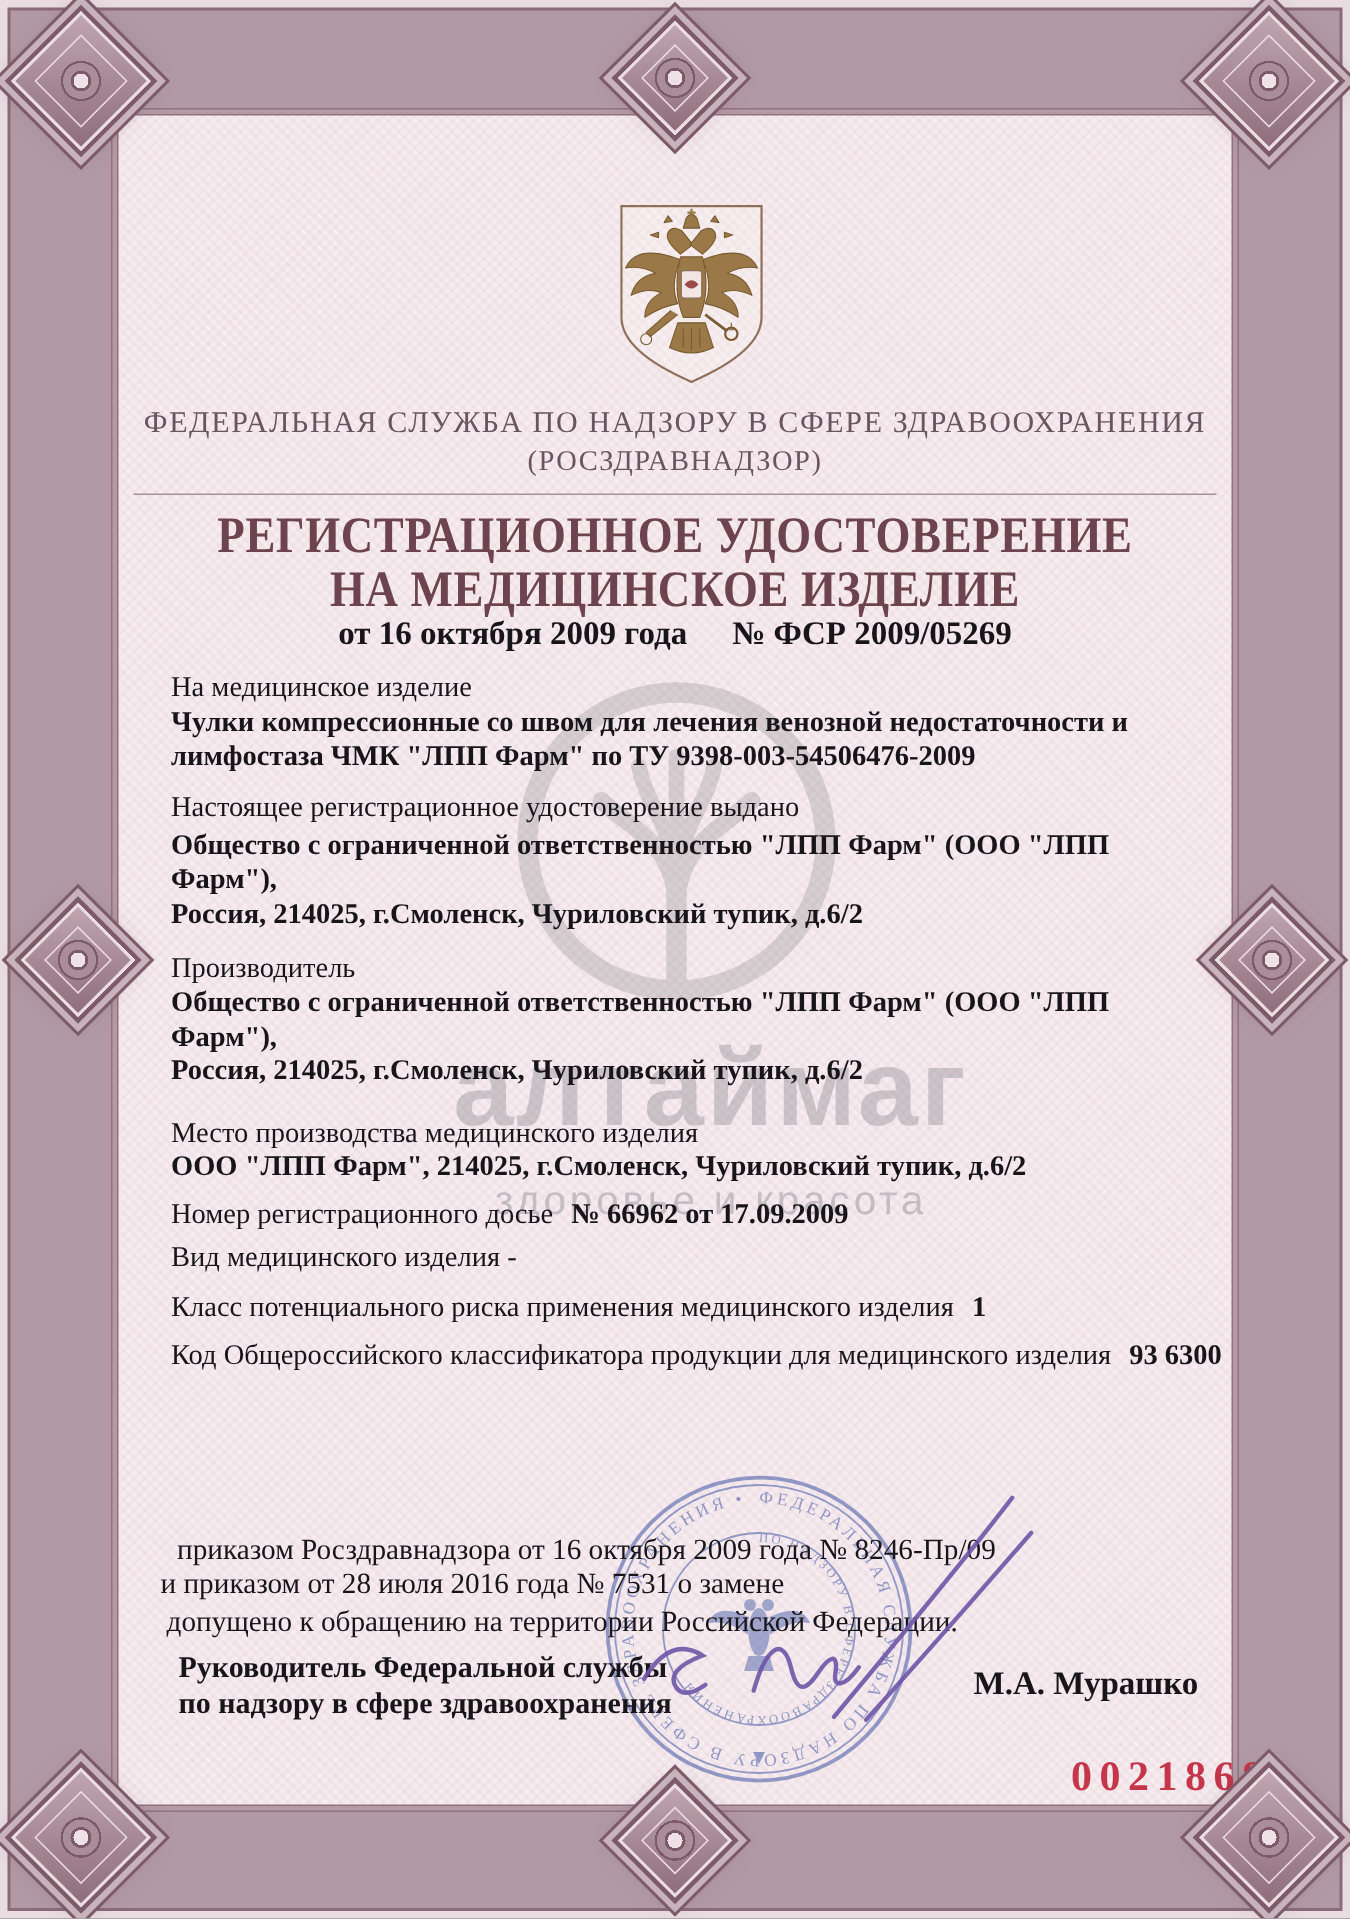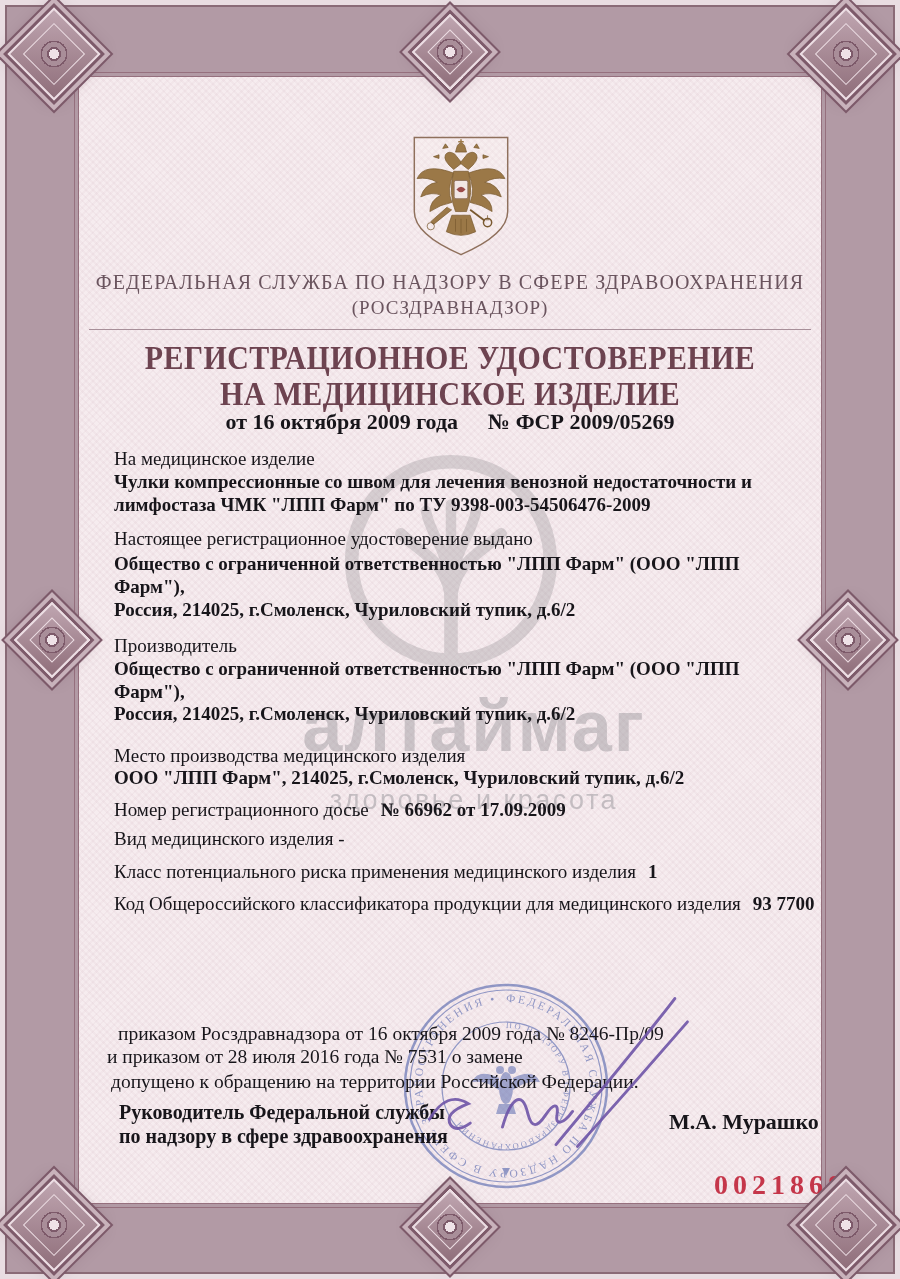--- a/index.html
+++ b/index.html
@@ -146,21 +146,21 @@
       <span>Номер регистрационного досье</span><span class="b gap6">№ 66962 от 17.09.2009</span>
     </div>
 
     <div class="t" style="left:35px;top:751px;">Вид медицинского изделия -</div>
 
     <div class="t" style="left:35px;top:784px;">
       <span>Класс потенциального риска применения медицинского изделия</span><span class="b gap6">1</span>
     </div>
 
     <div class="t" style="left:35px;top:816px;">
-      <span>Код Общероссийского классификатора продукции для медицинского изделия</span><span class="b gap6">93 7700</span>
+      <span>Код Общероссийского классификатора продукции для медицинского изделия</span><span class="b gap6">93 6300</span>
     </div>
 
     <div class="stamp">
       <svg viewBox="0 0 220 220" width="220" height="220">
         <defs>
           <path id="ringA" d="M110 26 a84 84 0 1 1 -0.01 0"></path>
           <path id="ringB" d="M110 52 a58 58 0 1 1 -0.01 0"></path>
         </defs>
         <g fill="none" stroke="#4156a6">
           <circle cx="110" cy="110" r="101" stroke-width="2.5"></circle>
@@ -183,21 +183,21 @@
         </g>
         <path d="M110 200 l4 -8 -8 0 z" fill="#4156a6"></path>
       </svg>
     </div>
 
     <div class="t" style="left:39px;top:946px;font-size:19.5px;">приказом Росздравнадзора от 16 октября 2009 года № 8246-Пр/09</div>
     <div class="t" style="left:28px;top:969px;font-size:19.5px;text-align:right;">и приказом от 28 июля 2016 года № 7531 о замене</div>
     <div class="t" style="left:32px;top:994px;font-size:19.5px;">допущено к обращению на территории Российской Федерации.</div>
     <div class="t b" style="left:40px;top:1024px;font-size:20px;">Руководитель Федеральной службы</div>
     <div class="t b" style="left:40px;top:1048px;font-size:20px;">по надзору в сфере здравоохранения</div>
-    <div class="t b name" style="left:590px;top:1032px;">М.А. Мурашко</div>
+    <div class="t b name" style="left:570px;top:1032px;">М.А. Мурашко</div>
 
     <div class="sig">
       <svg viewBox="0 0 300 190" width="300" height="185">
         <g fill="none" stroke="#6f55a8" stroke-width="3" stroke-linecap="round" opacity=".9">
           <path d="M20 142 q18 -30 40 -16 q-26 10 -18 22 q6 8 20 -2"></path>
           <path d="M95 150 c8 -28 20 -40 26 -14 c4 16 10 14 18 2 c8 -12 14 -14 12 0 c-2 10 6 10 16 -4"></path>
           <path d="M150 168 C190 120 240 60 272 18"></path>
           <path d="M172 170 C210 128 252 80 285 42"></path>
         </g>
       </svg>

